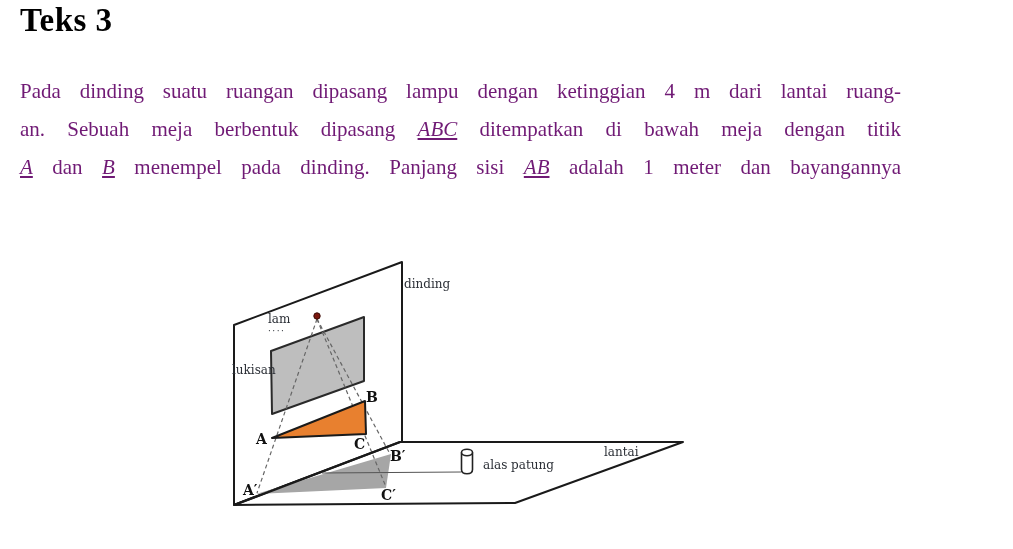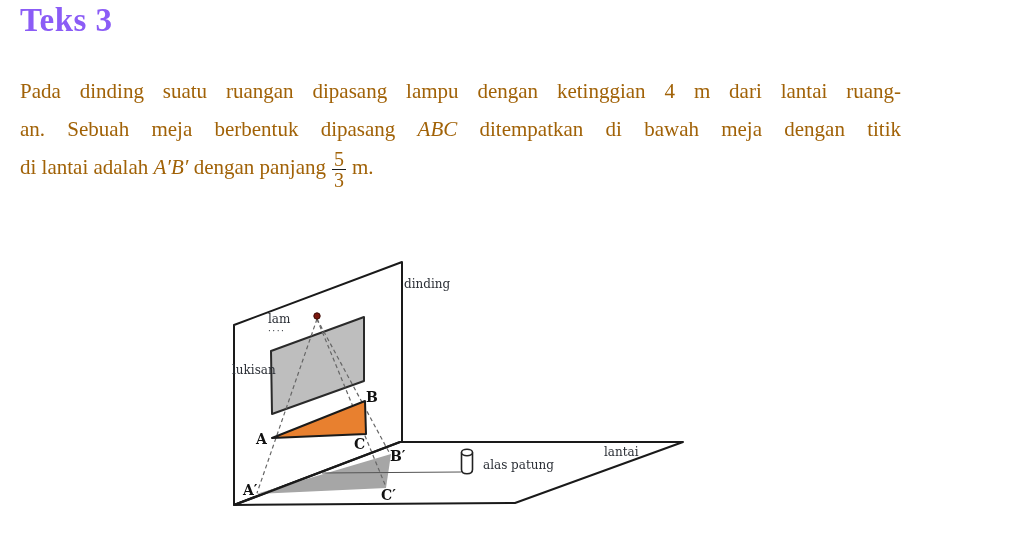--- a/index.html
+++ b/index.html
@@ -10,41 +10,41 @@
     overflow: hidden;
     font-family: "Liberation Serif", serif;
     color: #1a1a1a;
   }
   .heading {
     position: absolute;
     left: 20px; top: 2px;
     font-size: 33px;
     font-weight: 700;
     letter-spacing: 0.5px;
-    color: #8b5cf6;
+    color: #000000;
   }
   .paragraph {
     position: absolute;
     left: 20px; top: 72px;
     width: 881px;
     font-size: 21px;
-    color: #a16207;
+    color: #701a75;
   }
   .pline {
     line-height: 38px;
     height: 38px;
     text-align: justify;
     text-align-last: justify;
   }
   .pline-last {
     text-align: left;
     text-align-last: left;
     height: auto;
   }
-  .mi { font-style: italic; }
+  .mi { font-style: italic; text-decoration: underline; }
   .frac {
     display: inline-block;
     vertical-align: middle;
     text-align: center;
     margin: 0 6px;
     line-height: 1;
   }
   .frac .num, .frac .den {
     display: block;
     font-size: 20px;
@@ -75,21 +75,21 @@
   }
 </style>
 </head>
 <body>
 
 <div class="heading">Teks 3</div>
 
 <div class="paragraph">
   <div class="pline"><span>Pada dinding suatu ruangan dipasang lampu dengan ketinggian 4 m dari lantai ruang-</span></div>
   <div class="pline"><span>an. Sebuah meja berbentuk dipasang </span><span class="mi">ABC</span><span> ditempatkan di bawah meja dengan titik</span></div>
-  <div class="pline pline-last"><span>di lantai adalah </span><span class="mi">A′B′</span><span> dengan panjang</span><span class="frac"><span class="num">5</span><span class="den">3</span></span><span>m.</span></div>
+  <div class="pline"><span class="mi">A</span><span> dan </span><span class="mi">B</span><span> menempel pada dinding. Panjang sisi </span><span class="mi">AB</span><span> adalah 1 meter dan bayangannya</span></div>
 </div>
 
 <svg class="diagram" width="470" height="260" viewBox="225 255 470 260" xmlns="http://www.w3.org/2000/svg">
 
   <polygon points="234,325 402,262 402,442 234,505" fill="#ffffff" stroke-width="2" stroke-linejoin="round" stroke="#1a1a1a"></polygon>
 
   <polygon points="400,442 683,442 515,503 234,505" fill="#ffffff" stroke-width="2" stroke-linejoin="round" stroke="#1a1a1a"></polygon>
 
   <polygon points="271,351 364,317 364,381 272,414" stroke="#2a2a2a" stroke-width="2" stroke-linejoin="round" fill="#bebebe"></polygon>
 

